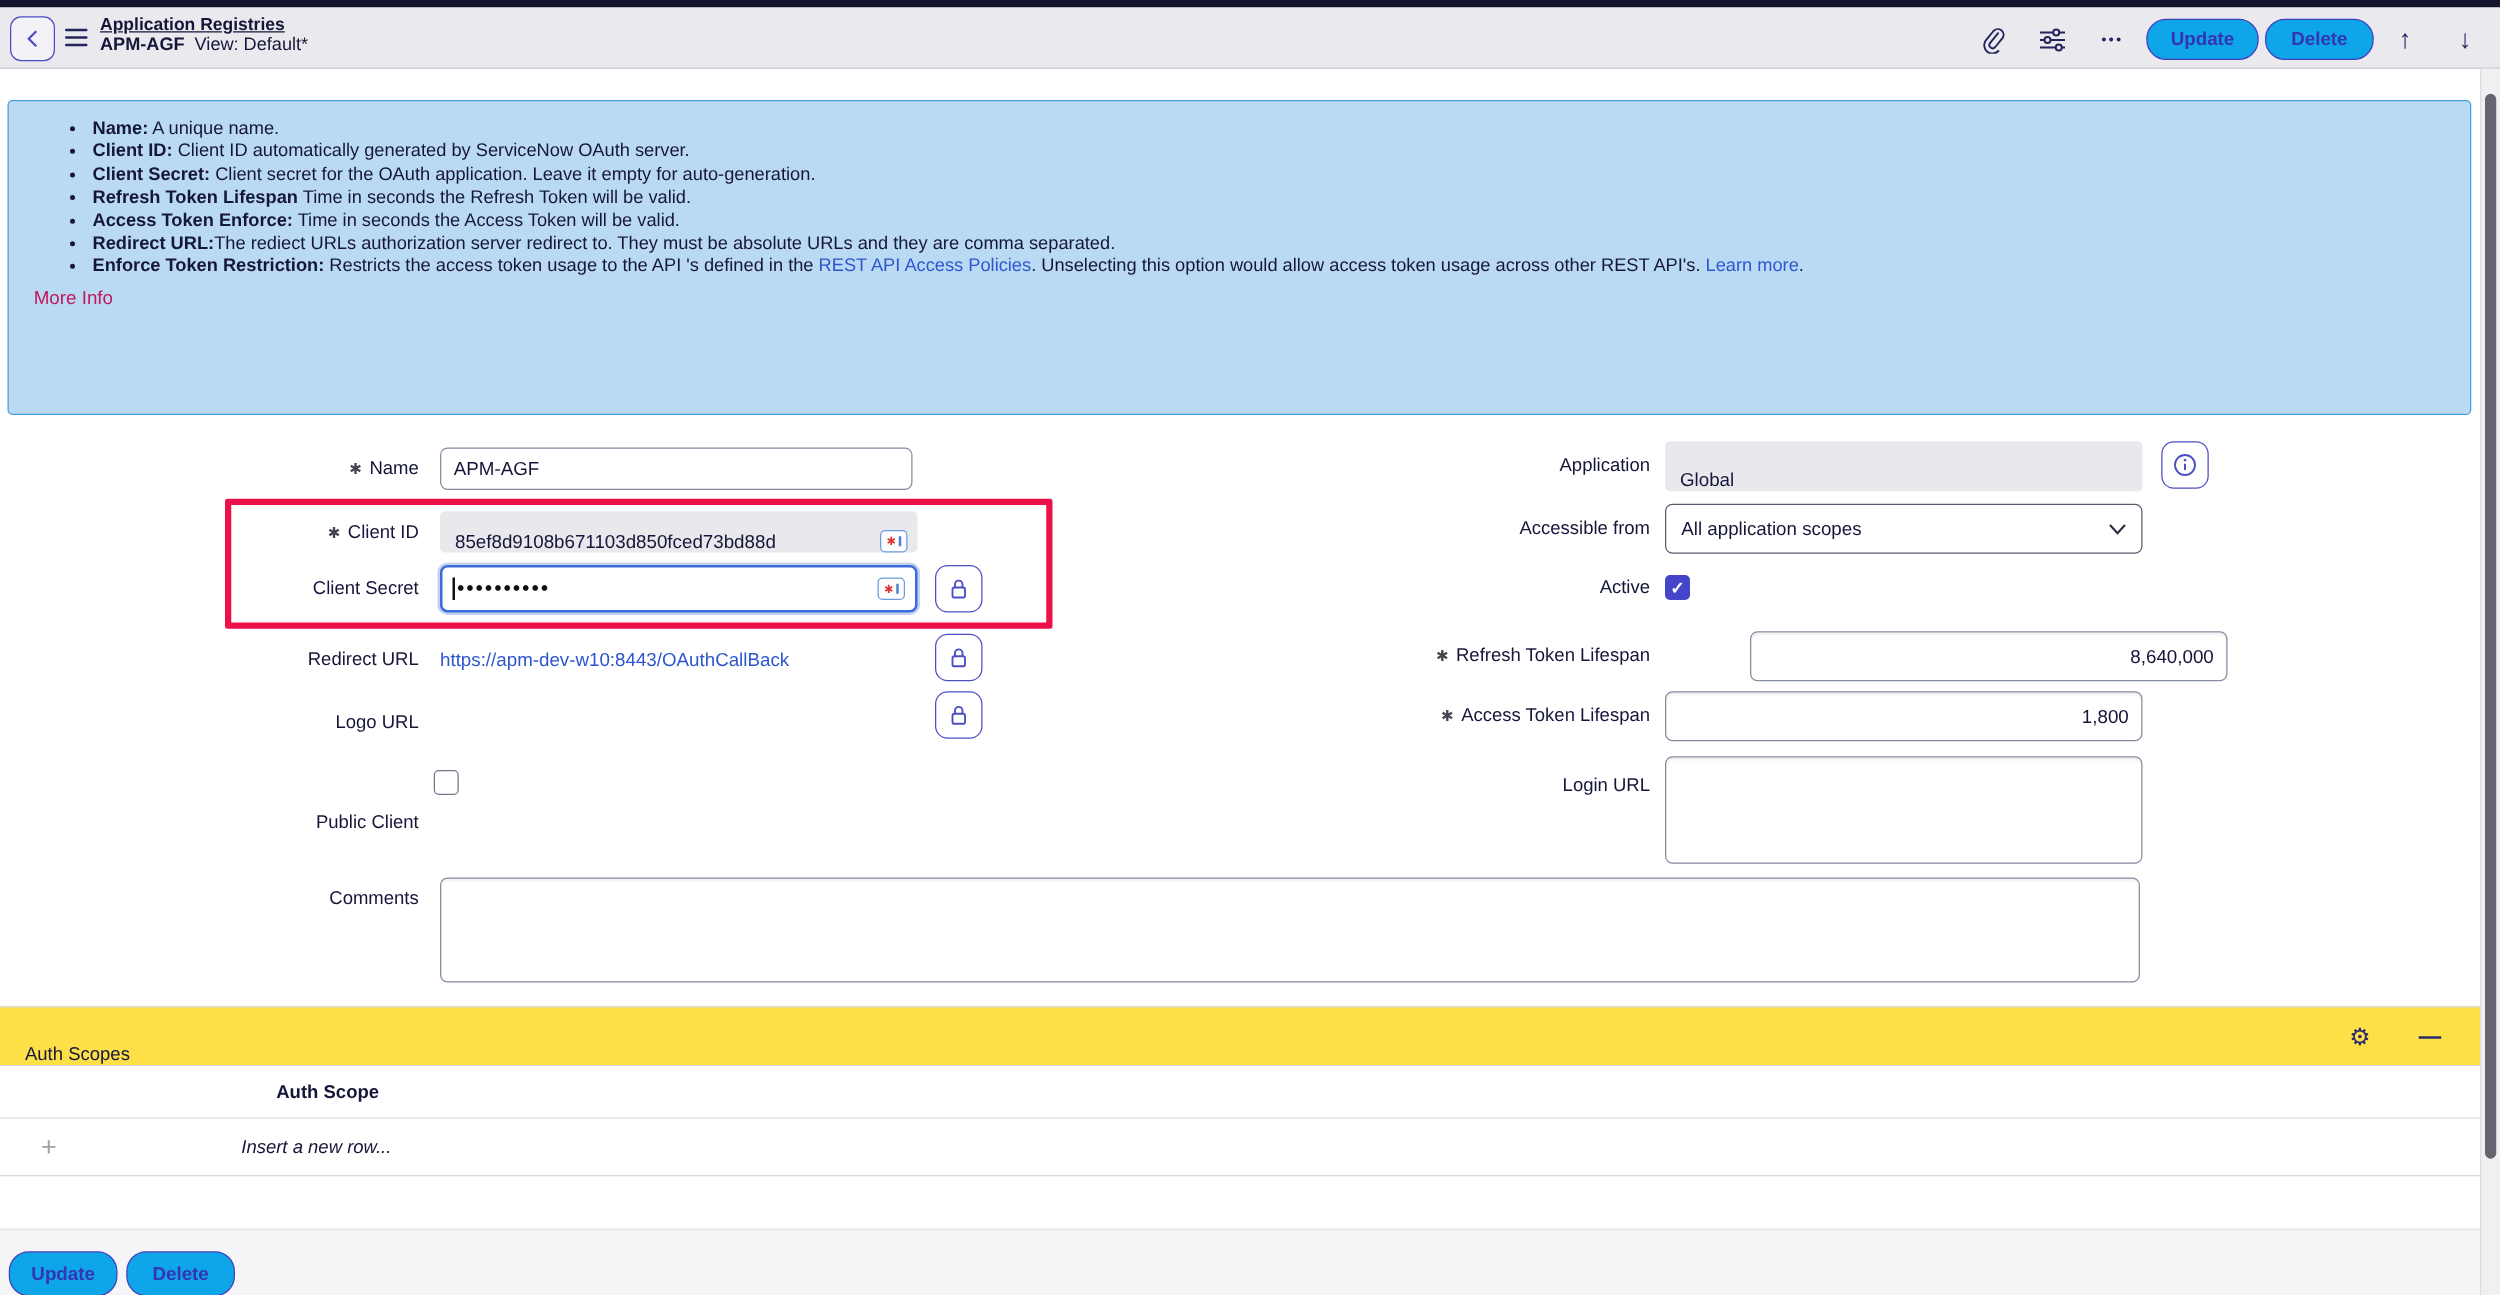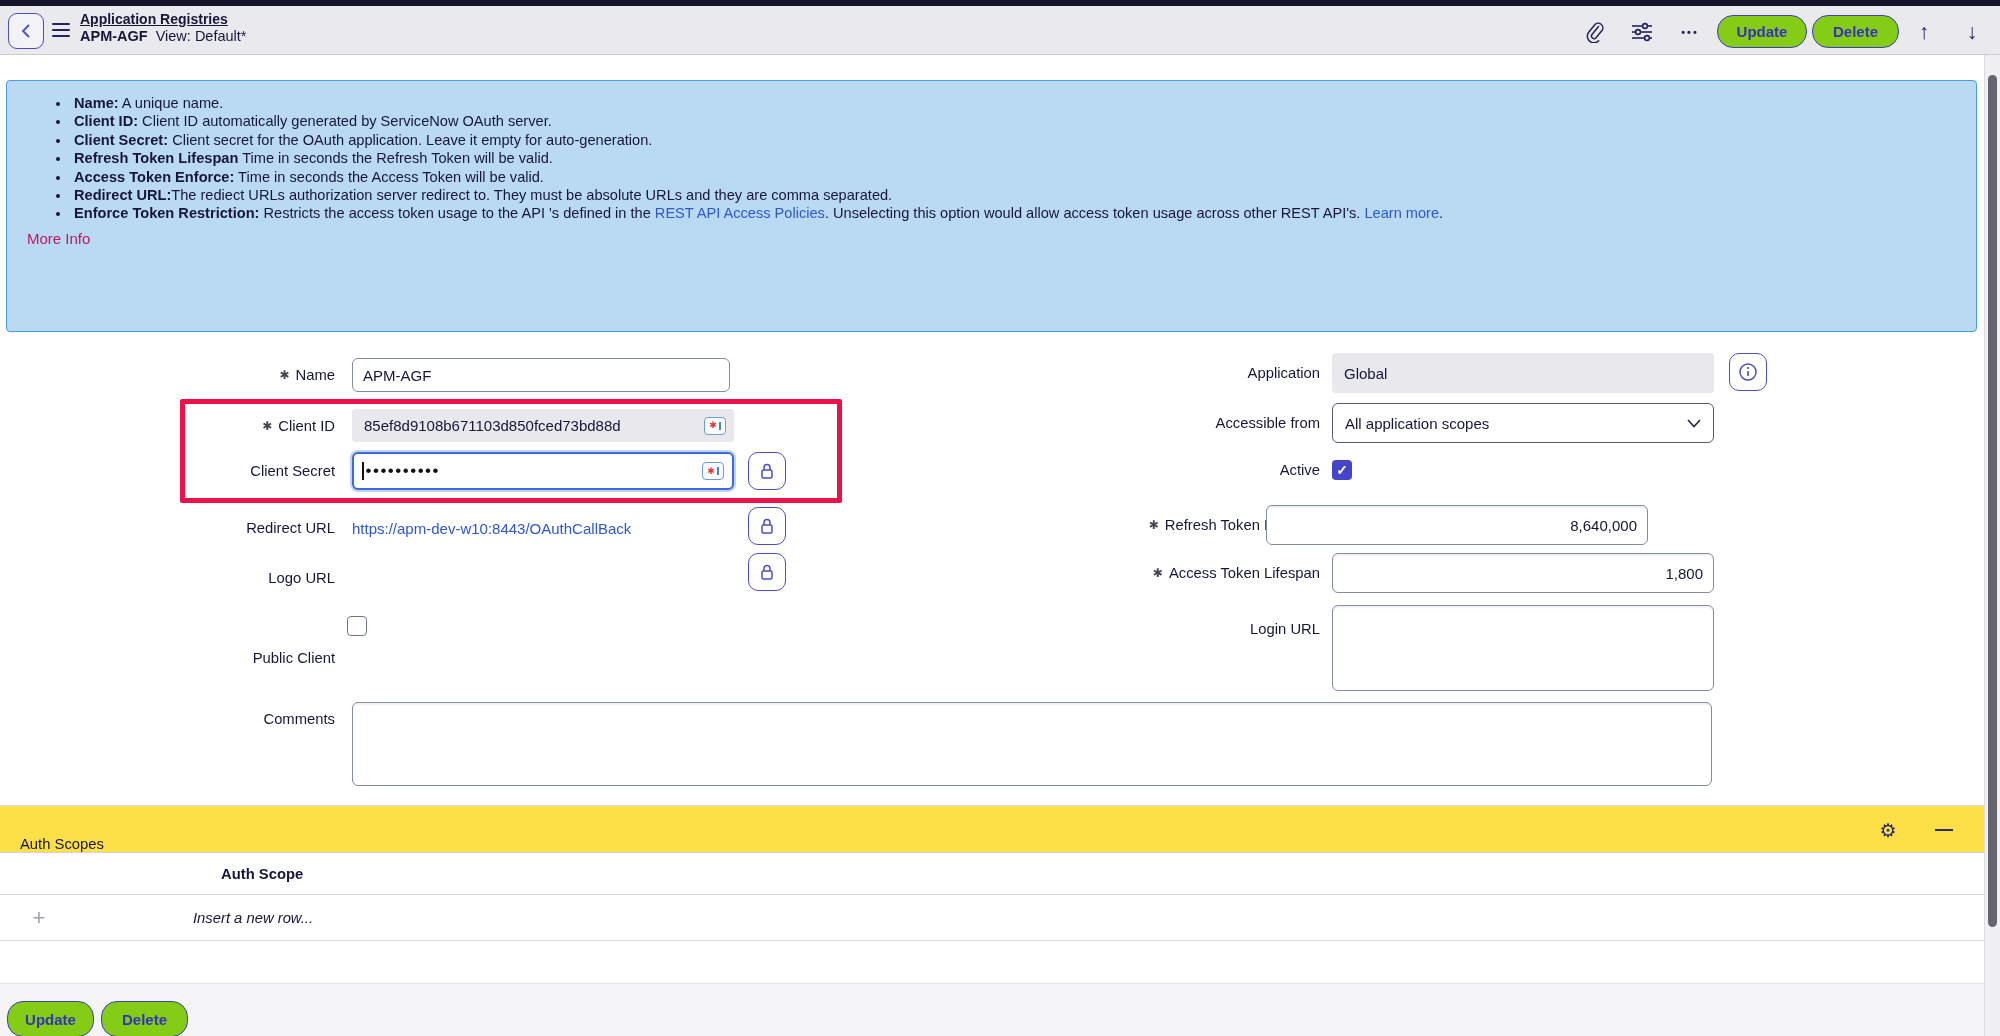--- a/index.html
+++ b/index.html
@@ -15,36 +15,36 @@
   .header { left:0; top:6px; width:2000px; height:49px; background:#e9e9ee; border-bottom:1px solid #c9c9cf; }
   .back-btn { left:8px; top:7px; width:36px; height:36px; border:1.4px solid #4d4dc4; border-radius:9px; background:#f2f2f7; display:flex; align-items:center; justify-content:center; cursor:pointer; }
   .hamburger { left:52px; top:17px; width:18px; height:14px; display:flex; flex-direction:column; justify-content:space-between; cursor:pointer; }
   .hamburger div { height:2.2px; background:#23235e; border-radius:1px; }
   .title-block { left:80px; top:5px; line-height:17px; }
   .title-line1 { font-weight:bold; font-size:14px;text-decoration:underline; }
   .title-line2 { font-size:14.5px; }
   .title-line2 b { margin-right:8px; }
   .hicon { top:12px; width:28px; height:28px; display:flex; align-items:center; justify-content:center; color:#23235e; cursor:pointer; }
   .dots { font-size:11px; letter-spacing:2px; font-weight:bold; color:#23235e; }
-  .btn { display:flex; align-items:center; justify-content:center; background:#84cc16; border:1.2px solid #4040bb; color:#3434b4; font-weight:bold; font-size:15px; border-radius:16px; cursor:pointer; font-family:"Liberation Sans",sans-serif; }
+  .btn { display:flex; align-items:center; justify-content:center; background:#0ea5e9; border:1.2px solid #4040bb; color:#3434b4; font-weight:bold; font-size:15px; border-radius:16px; cursor:pointer; font-family:"Liberation Sans",sans-serif; }
   .hbtn { top:9px; height:33px; }
   .arrow { font-size:21px; color:#23235e; }
 
   
   .info-box { left:6px; top:80px; width:1971px; height:252px; background:#badaf3; border:1px solid #44a0de; border-radius:4px; padding:12px 18px 0 20px; font-size:14.6px; line-height:18.4px; }
   .info-box ul { list-style:disc; padding-left:44px; margin-top:1px; }
   .info-box li { padding-left:3px; }
   .ilink { color:#2e56cf; cursor:pointer; }
   .more-info { display:inline-block; margin-top:7px; color:#be185d; font-size:15px; cursor:pointer; }
 
   
   .lbl { font-size:14.8px; color:#16163a; text-align:right; display:flex; align-items:center; justify-content:flex-end; }
   .req { font-size:12px; color:#45454f; margin-right:6px; }
   .input { border:1px solid #848ca0; border-radius:6px; background:#fff; font-size:15px; color:#16163a; padding:0 10px; font-family:"Liberation Sans",sans-serif; outline:none; }
-  .readonly { background:#e8e8ed; border-radius:4px; font-size:15px; display:flex; align-items:center; padding:0 12px; }
+  .readonly { background:#e8e8ed; border-radius:4px; font-size:15px; display:flex; align-items:flex-end; padding:0 12px; }
   .focused { border:2px solid #3a6bd8; box-shadow:0 0 0 2px #c3d2f1; border-radius:6px; }
   .iconbtn { width:38px; height:38px; border:1.3px solid #4d4dc4; border-radius:10px; background:#fff; display:flex; align-items:center; justify-content:center; color:#4d4dc4; cursor:pointer; }
   .checkbox { width:20px; height:20px; border:1.5px solid #70768a; border-radius:4px; background:#fff; cursor:pointer; }
   .checkbox.checked { background:#4545cc; border:none; color:#fff; display:flex; align-items:center; justify-content:center; font-size:14px; font-weight:bold; }
   .selectbox { border:1px solid #565c6e; border-radius:6px; background:#fff; font-size:15px; display:flex; align-items:center; padding:0 12px; justify-content:space-between; cursor:pointer; }
   .ta { border:1px solid #848ca0; border-radius:6px; background:#fff; resize:none; font-family:"Liberation Sans",sans-serif; font-size:15px; padding:6px 10px; outline:none; box-shadow:inset 0 2px 2px rgba(0,0,0,0.06); }
   .linkval { font-size:15px; color:#2e56cf; display:flex; align-items:center; cursor:pointer; }
   .autofill { width:22px; height:18px; border:1.6px solid #6b9be0; border-radius:4px; background:#fdfdff; display:flex; align-items:center; justify-content:center; gap:2px; }
   .autofill .star { color:#e03434; font-size:9px; line-height:1; }
   .autofill .bar { width:2px; height:8px; background:#4d7fd6; }
@@ -237,21 +237,21 @@
   <span>Active</span>
 </div>
 <div class="abs checkbox checked" style="left:1332px; top:460px;">
   <span>✓</span>
 </div>
 
 <div class="abs lbl" style="left:1040px; top:505px; width:280px; height:40px;">
   <span class="req">✱</span>
   <span>Refresh Token Lifespan</span>
 </div>
-<input class="abs input" style="left: 1266px; top: 505px; width: 382px; height: 40px; text-align: right; box-shadow: rgba(0, 0, 0, 0.06) 0px 2px 2px inset;" value="8,640,000">
+<input class="abs input" style="left: 1400px; top: 505px; width: 382px; height: 40px; text-align: right; box-shadow: rgba(0, 0, 0, 0.06) 0px 2px 2px inset;" value="8,640,000">
 
 <div class="abs lbl" style="left:1040px; top:553px; width:280px; height:40px;">
   <span class="req">✱</span>
   <span>Access Token Lifespan</span>
 </div>
 <input class="abs input" style="left: 1332px; top: 553px; width: 382px; height: 40px; text-align: right; box-shadow: rgba(0, 0, 0, 0.06) 0px 2px 2px inset;" value="1,800">
 
 <div class="abs lbl" style="left:1040px; top:612px; width:280px; height:34px;">
   <span>Login URL</span>
 </div>

